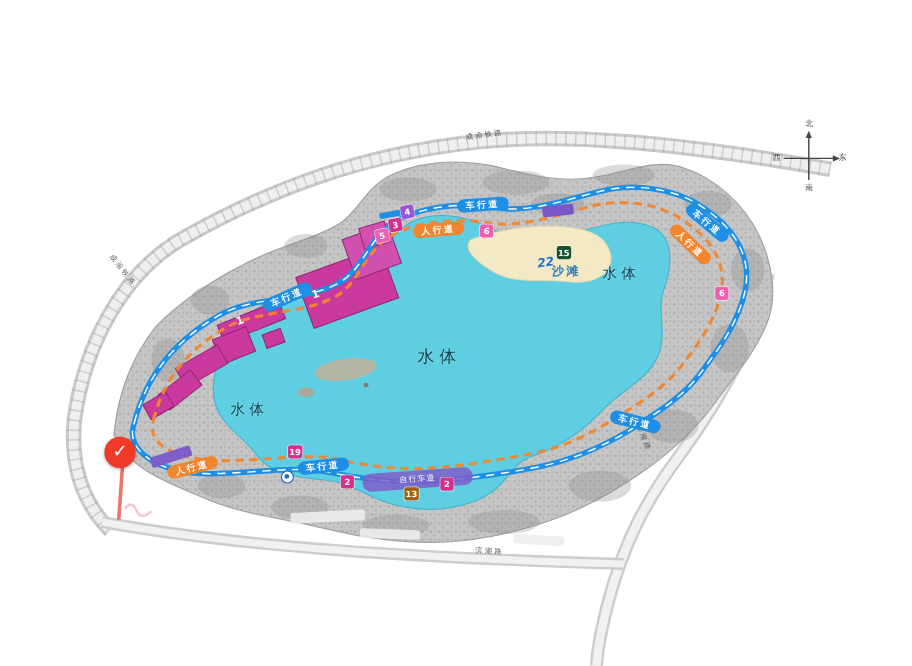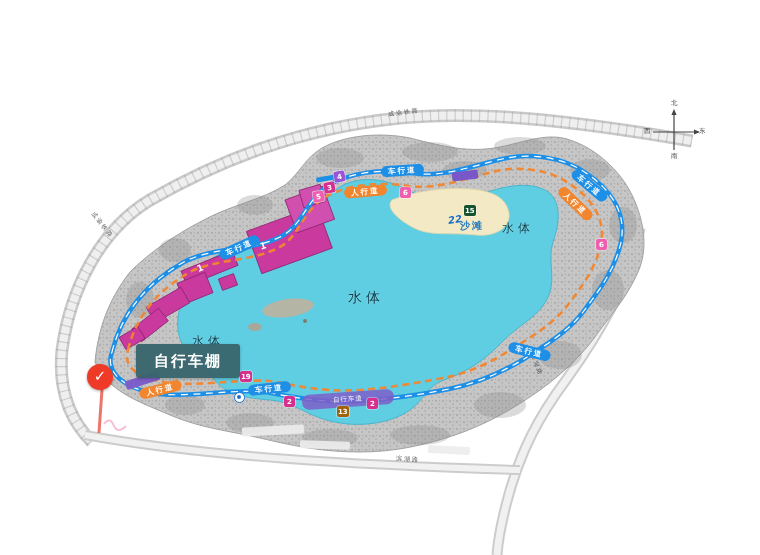--- a/index.html
+++ b/index.html
@@ -191,22 +191,19 @@
       <line x1="10" y1="34" x2="52" y2="34" stroke="#444" stroke-width="1.2"></line>
       <polygon points="31,11 28.4,17 33.6,17" fill="#444"></polygon>
       <polygon points="57,34 51,31.4 51,36.6" fill="#444"></polygon>
     </svg>
     <span class="c" style="left:28px;top:1px;">北</span>
     <span class="c" style="left:28px;top:54px;">南</span>
     <span class="c" style="left:1px;top:29px;">西</span>
     <span class="c" style="left:56px;top:29px;">东</span>
   </div>
 
-  <div id="tooltip">
-    <span>自行车棚</span>
-  </div>
 
   <div id="marker-stick"></div>
   <div id="marker">
     <span>✓</span>
   </div>
 
 </div>
 
 </body></html>

